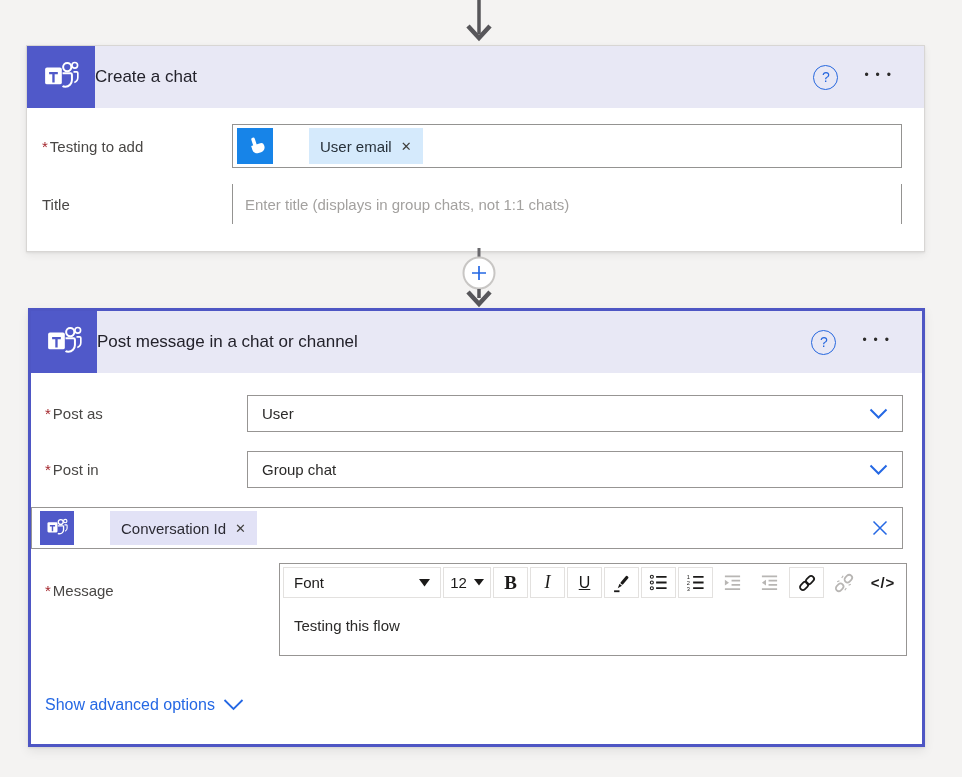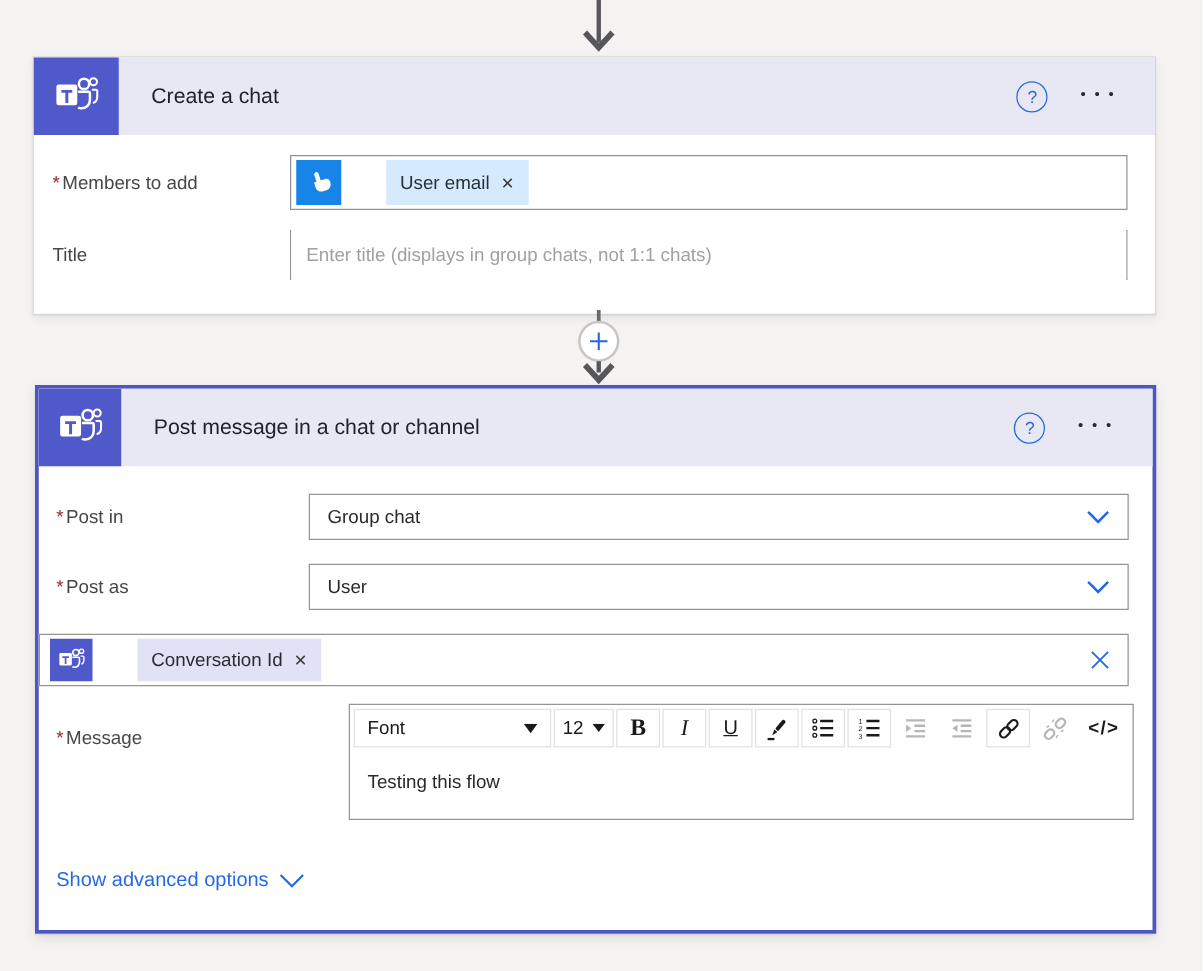--- a/index.html
+++ b/index.html
@@ -25,21 +25,21 @@
     border: 3px solid #4e56c4;
     box-shadow: 0 1px 2px rgba(0,0,0,.08), 0 4px 10px rgba(0,0,0,.08);
   }
   .card-header { display: flex; align-items: center; height: 62px; background: #e8e8f5; }
   .icon-block {
     width: 68px; height: 62px; flex: 0 0 68px;
     background: #5059c9;
     display: flex; align-items: center; justify-content: center;
   }
   #card2 .icon-block { width: 66px; flex-basis: 66px; }
-  .card-title { margin-left: 26px; font-size: 17px; color: #23222b; }
+  .card-title { font-size: 17px; color: #23222b; }
   .header-right { margin-left: auto; display: flex; align-items: center; gap: 26px; margin-right: 26px; }
   .help-btn {
     width: 25px; height: 25px; border: 1.6px solid #2667de; border-radius: 50%;
     color: #2667de; font-size: 14px; display: flex; align-items: center; justify-content: center;
     background: transparent; cursor: pointer; font-family: "Liberation Sans", sans-serif;
   }
   .more-btn {
     border: none; background: transparent; cursor: pointer;
     color: #2b2a29; font-size: 12px; letter-spacing: 7px; line-height: 1;
     padding-bottom: 4px;
@@ -126,21 +126,21 @@
     </div>
     <div class="card-title">Create a chat</div>
     <div class="header-right">
       <button class="help-btn">?</button>
       <button class="more-btn">•••</button>
     </div>
   </div>
   <div class="card-body">
     <div class="field-row">
       <div class="field-label">
-        <span class="req">*</span><span>Members to add</span>
+        <span class="req">*</span><span>Testing to add</span>
       </div>
       <div class="boxed token-input">
         <div class="token">
           <span class="token-icon blue">
             <svg width="22" height="22" viewBox="0 0 24 24">
               <g transform="rotate(-18 12 12)" fill="#fff">
                 <rect x="10.3" y="2.6" width="3.9" height="11" rx="1.9"></rect>
                 <path d="M8 10.8 h10.3 a3.4 3.4 0 0 1 3.4 3.4 v0.9 a5.4 5.4 0 0 1 -5.4 5.4 h-3 A5.3 5.3 0 0 1 8 15.2 z"></path>
               </g>
             </svg>
@@ -186,38 +186,38 @@
     <div class="card-title">Post message in a chat or channel</div>
     <div class="header-right">
       <button class="help-btn">?</button>
       <button class="more-btn">•••</button>
     </div>
   </div>
   <div class="card-body">
 
     <div class="field-row">
       <div class="field-label">
-        <span class="req">*</span><span>Post in</span>
+        <span class="req">*</span><span>Post as</span>
       </div>
       <div class="boxed dropdown">
-        <span>Group chat</span>
+        <span>User</span>
         <span class="chev">
           <svg width="19" height="12" viewBox="0 0 19 12">
               <path d="M1.5 1.5 L9.5 9.5 L17.5 1.5" fill="none" stroke="#2568e4" stroke-width="2"></path>
             </svg>
         </span>
       </div>
     </div>
 
     <div class="field-row">
       <div class="field-label">
-        <span class="req">*</span><span>Post as</span>
+        <span class="req">*</span><span>Post in</span>
       </div>
       <div class="boxed dropdown">
-        <span>User</span>
+        <span>Group chat</span>
         <span class="chev">
           <svg width="19" height="12" viewBox="0 0 19 12">
               <path d="M1.5 1.5 L9.5 9.5 L17.5 1.5" fill="none" stroke="#2568e4" stroke-width="2"></path>
             </svg>
         </span>
       </div>
     </div>
 
     <div class="field-row">
       <div class="boxed group-input">

